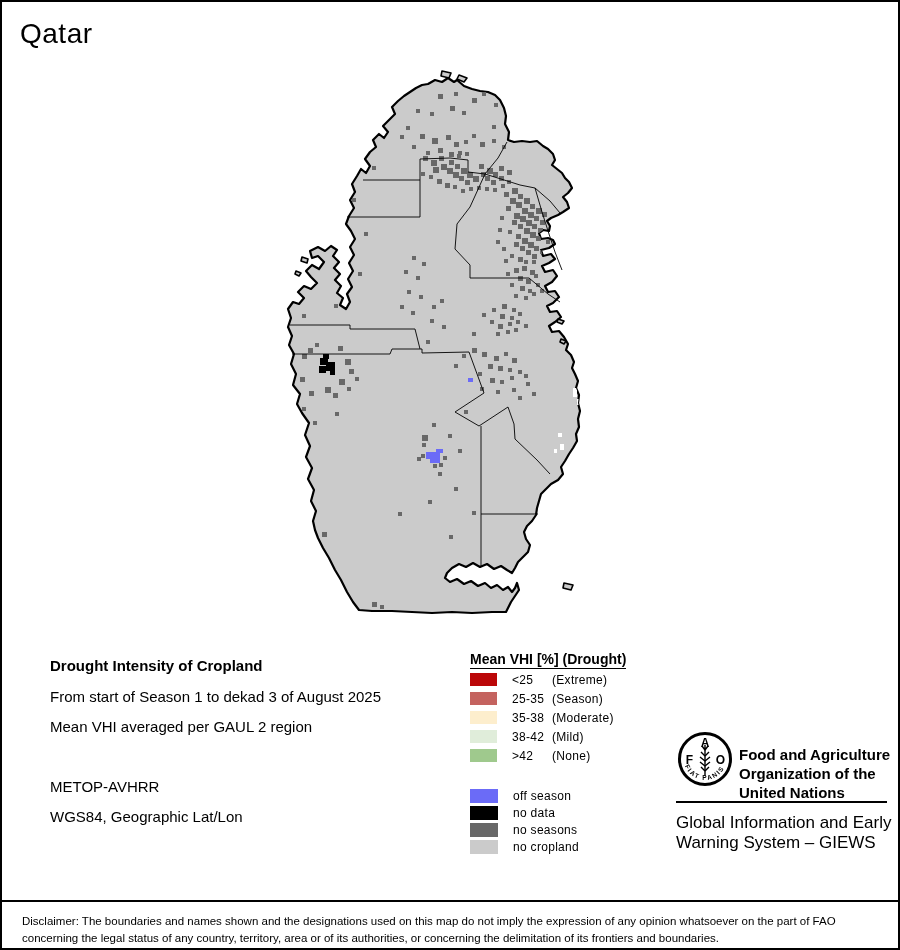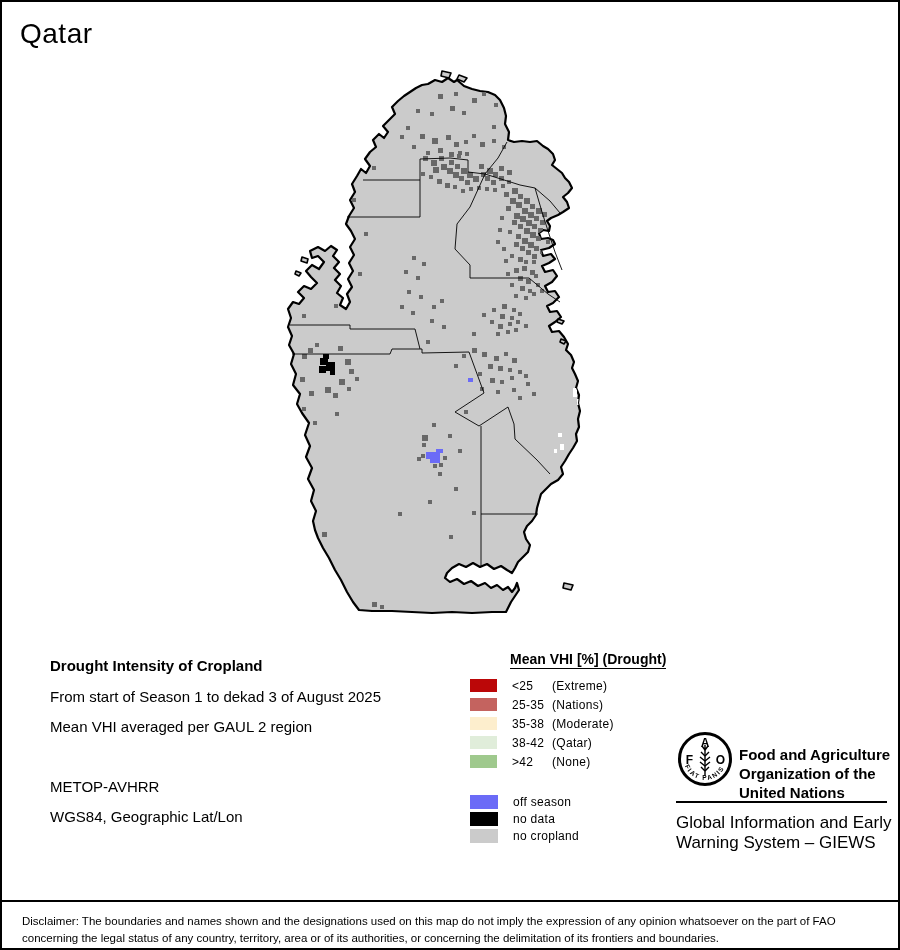--- a/index.html
+++ b/index.html
@@ -18,23 +18,23 @@
 
   
   .info { position:absolute; left:22px; top:0; width:440px; }
   .info-line { position:absolute; left:0; white-space:nowrap; font-size:15px;margin-left:26px; }
   .info-heading { font-weight:bold; }
 
   
   .legend { position:absolute; left:468px; top:648px; width:210px; }
   .legend-title {
     font-size:14px; font-weight:bold; display:inline-block;
-    border-bottom:1.5px solid #000; padding-bottom:1px; white-space:nowrap;margin-left:40px;
+    border-bottom:1.5px solid #000; padding-bottom:1px; white-space:nowrap;
   }
-  .legend-rows1 { margin-top:7px; }
+  .legend-rows1 { margin-top:1px; }
   .legend-row { display:flex; align-items:center; height:19px; }
   .legend-row .swatch { width:27px; height:13px; margin-right:15px; flex:none; }
   .legend-row .range { width:40px; font-size:12px; letter-spacing:0.3px; }
   .legend-row .cat   { font-size:12px; letter-spacing:0.3px; }
   .legend-rows2 { margin-top:22px; }
   .legend-row2 { display:flex; align-items:center; height:17px; }
   .legend-row2 .swatch { width:28px; height:14px; margin-right:15px; flex:none; }
   .legend-row2 .cat { font-size:12px; letter-spacing:0.3px; }
 
   
@@ -352,47 +352,51 @@
 
     <div class="legend-rows1">
       <div class="legend-row">
         <div class="swatch" style="background: rgb(187, 7, 8);"></div>
         <span class="range">&lt;25</span>
         <span class="cat">(Extreme)</span>
       </div>
       <div class="legend-row">
         <div class="swatch" style="background: rgb(196, 99, 95);"></div>
         <span class="range">25-35</span>
-        <span class="cat">(Nations)</span>
+        <span class="cat">(Season)</span>
       </div>
       <div class="legend-row">
         <div class="swatch" style="background: rgb(253, 238, 205);"></div>
         <span class="range">35-38</span>
         <span class="cat">(Moderate)</span>
       </div>
       <div class="legend-row">
         <div class="swatch" style="background: rgb(224, 237, 218);"></div>
         <span class="range">38-42</span>
-        <span class="cat">(Qatar)</span>
+        <span class="cat">(Mild)</span>
       </div>
       <div class="legend-row">
         <div class="swatch" style="background: rgb(159, 201, 141);"></div>
         <span class="range">&gt;42</span>
         <span class="cat">(None)</span>
       </div>
     </div>
 
     <div class="legend-rows2">
       <div class="legend-row2">
         <div class="swatch" style="background: rgb(107, 107, 247);"></div>
         <span class="cat">off season</span>
       </div>
       <div class="legend-row2">
         <div class="swatch" style="background: rgb(0, 0, 0);"></div>
         <span class="cat">no data</span>
+      </div>
+      <div class="legend-row2">
+        <div class="swatch" style="background: rgb(104, 104, 104);"></div>
+        <span class="cat">no seasons</span>
       </div>
       <div class="legend-row2">
         <div class="swatch" style="background: rgb(203, 203, 203);"></div>
         <span class="cat">no cropland</span>
       </div>
     </div>
   </div>
 
   <div class="fao-logo">
     <svg width="58" height="60" viewBox="0 0 58 60">

